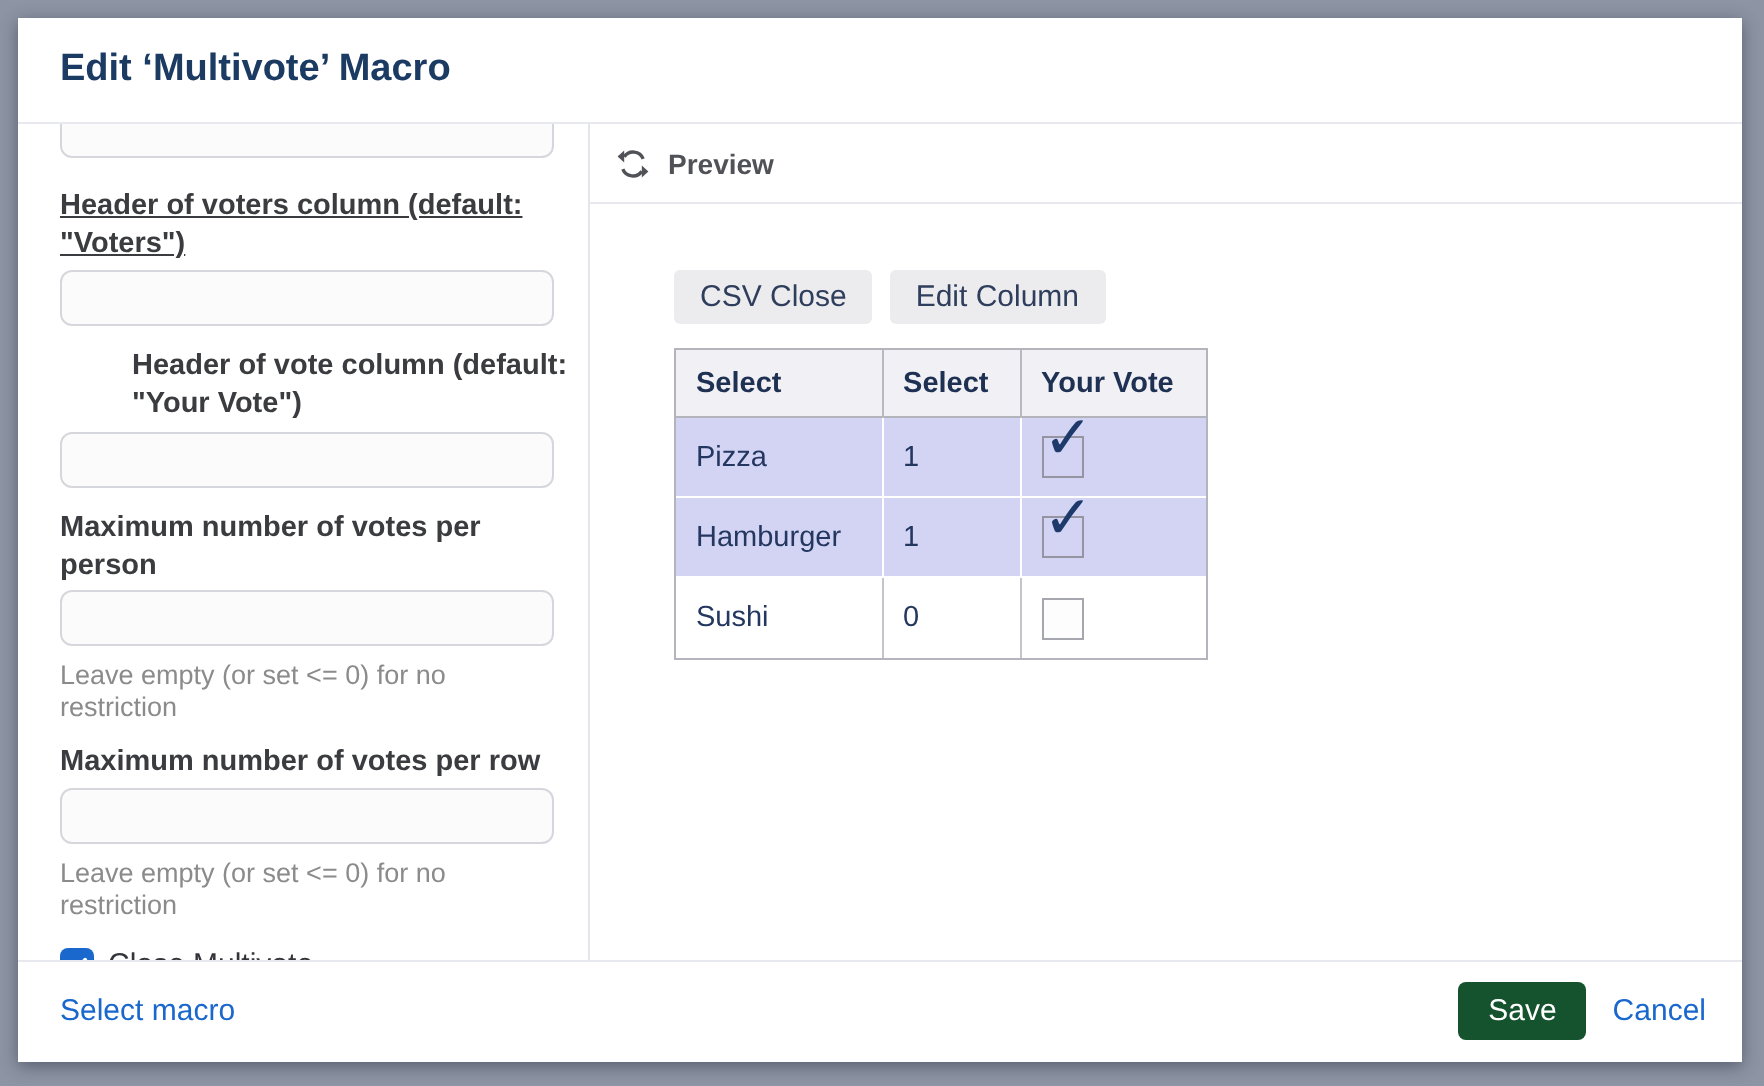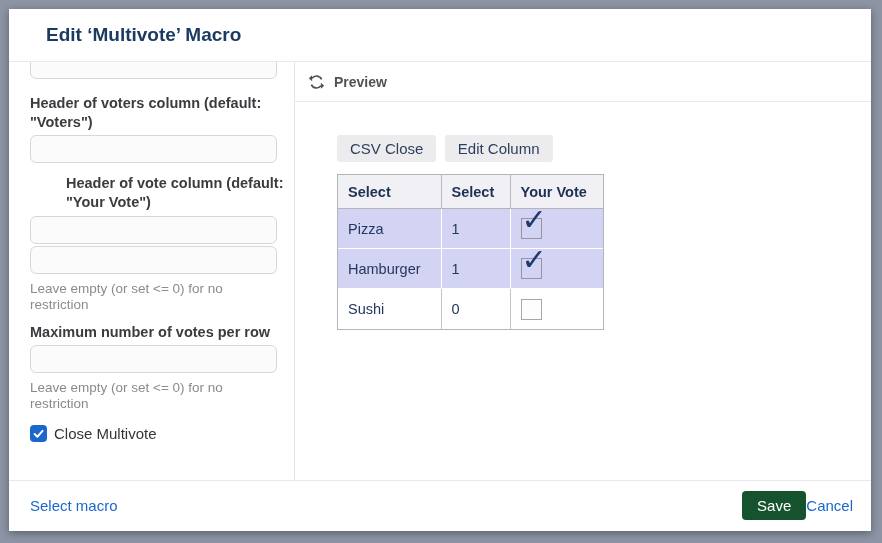--- a/index.html
+++ b/index.html
@@ -3,32 +3,32 @@
 <meta charset="utf-8">
 <style>
   html,body{margin:0;padding:0;width:882px;height:543px;overflow:hidden;
     font-family:"Liberation Sans","DejaVu Sans",sans-serif;}
   .overlay{position:relative;width:882px;height:543px;background:#8d95a4;}
   .modal{position:absolute;left:9px;top:9px;width:862px;height:522px;background:#fff;
     box-shadow:0 2px 8px rgba(20,25,40,.45);box-sizing:border-box;}
   
   .dlg-header{height:53px;border-bottom:1px solid #e8e9ee;display:flex;align-items:center;
     padding-left:21px;box-sizing:border-box;}
-  .dlg-title{font-size:19px;font-weight:bold;color:#1b3b63;margin:16px;}
+  .dlg-title{font-size:19px;font-weight:bold;color:#1b3b63;margin:0;}
   
   .dlg-body{display:flex;height:418px;}
   .form-panel{width:286px;box-sizing:border-box;border-right:1px solid #e4e5ea;
     padding:0 18px 0 21px;overflow:hidden;position:relative;}
   .txt-input{display:block;width:247px;height:28px;box-sizing:border-box;background:#fbfbfc;
     border:1px solid #d6d7dd;border-radius:6px;outline:none;font-size:14px;padding:0 8px;
     color:#333;}
   .txt-input.partial{margin-top:-11px;}
   .fld-label{display:block;font-size:14.5px;line-height:19px;font-weight:600;color:#3b3c40;
     margin-right:-12px;}
-  .m-lbl1{margin-top:15px;} .m-in1{margin-top:3px;}
+  .m-lbl1{margin-top:15px;text-decoration:underline;} .m-in1{margin-top:3px;}
   .m-lbl2{margin-top:11px;margin-left:36px;} .m-in2{margin-top:4px;}
   .m-lbl3{margin-top:11px;} .m-in3{margin-top:2px;}
   .m-lbl4{margin-top:10px;} .m-in4{margin-top:3px;}
   .fld-helper{font-size:13.5px;line-height:16px;color:#8b8b8b;margin-top:7px;}
   .checkbox-row{display:flex;align-items:center;margin-top:13px;}
   .cb-blue{width:17px;height:17px;border-radius:4px;background:#1a67cd;display:inline-flex;
     align-items:center;justify-content:center;flex:none;cursor:pointer;}
   .cb-blue svg{display:none;}
   .cb-blue.checked svg{display:block;}
   .cb-label{font-size:15px;color:#34353a;margin-left:7px;}
@@ -58,21 +58,21 @@
     border:1px solid #a6a7ae;background:#fdfdfd;vertical-align:middle;cursor:pointer;}
   tr.hl .vote-box{background:transparent;border-color:#9495a0;}
   .vote-box.checked::after{content:"\2713";position:absolute;left:0px;top:-14px;
     font-size:30px;line-height:30px;color:#1e3a6b;font-family:"DejaVu Sans",sans-serif;}
   
   .dlg-footer{height:49px;border-top:1px solid #e8e9ee;display:flex;align-items:center;
     padding:0 18px 0 21px;box-sizing:border-box;}
   .link{font-size:15px;color:#1a67cd;text-decoration:none;cursor:pointer;}
   .save-btn{margin-left:auto;background:#14532d;color:#fff;border:none;border-radius:4px;
     font-size:15px;font-family:inherit;padding:6px 15px;cursor:pointer;}
-  .cancel-link{}
+  .cancel-link{margin-left:13px;}
 </style>
 </head>
 <body>
 
 <div class="overlay">
   <div class="modal">
 
     <div class="dlg-header">
       <h1 class="dlg-title">Edit ‘Multivote’ Macro</h1>
     </div>
@@ -81,20 +81,21 @@
 
       <div class="form-panel">
         <input class="txt-input partial" type="text" value="" style="">
 
         <span class="fld-label m-lbl1">Header of voters column (default: "Voters")</span>
         <input class="txt-input m-in1" type="text" value="" style="">
 
         <span class="fld-label m-lbl2">Header of vote column (default: "Your Vote")</span>
         <input class="txt-input m-in2" type="text" value="" style="">
 
+        <span class="fld-label m-lbl3">Maximum number of votes per person</span>
         <input class="txt-input m-in3" type="text" value="" style="">
         <div class="fld-helper">Leave empty (or set &lt;= 0) for no restriction</div>
 
         <span class="fld-label m-lbl4">Maximum number of votes per row</span>
         <input class="txt-input m-in4" type="text" value="" style="">
         <div class="fld-helper">Leave empty (or set &lt;= 0) for no restriction</div>
 
         <div class="checkbox-row">
           <span class="cb-blue checked">
             <svg width="13" height="13" viewBox="0 0 16 16">

